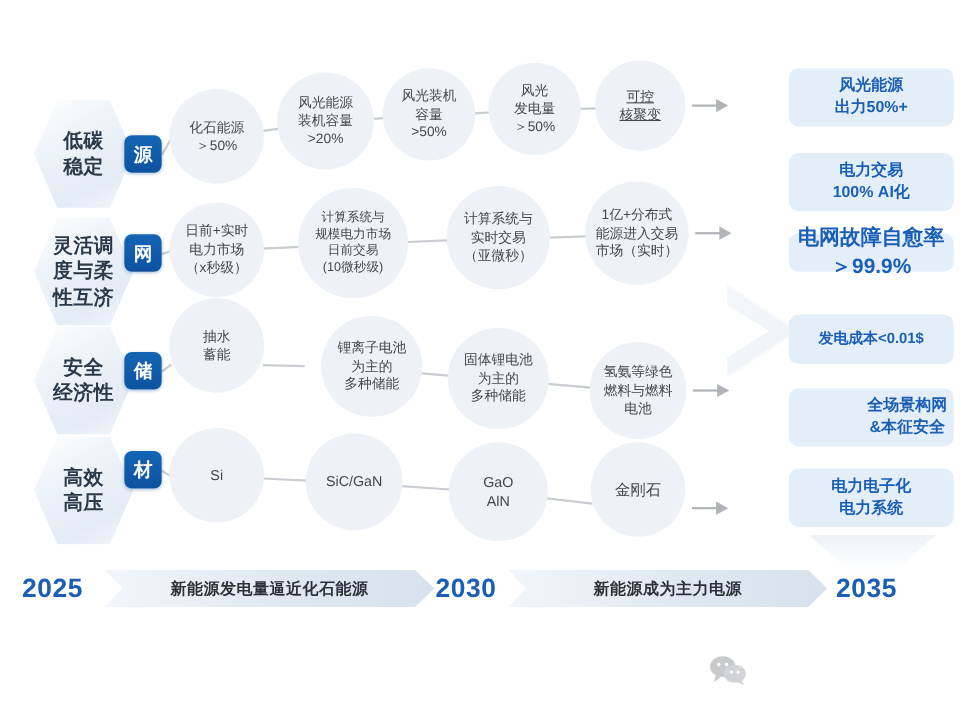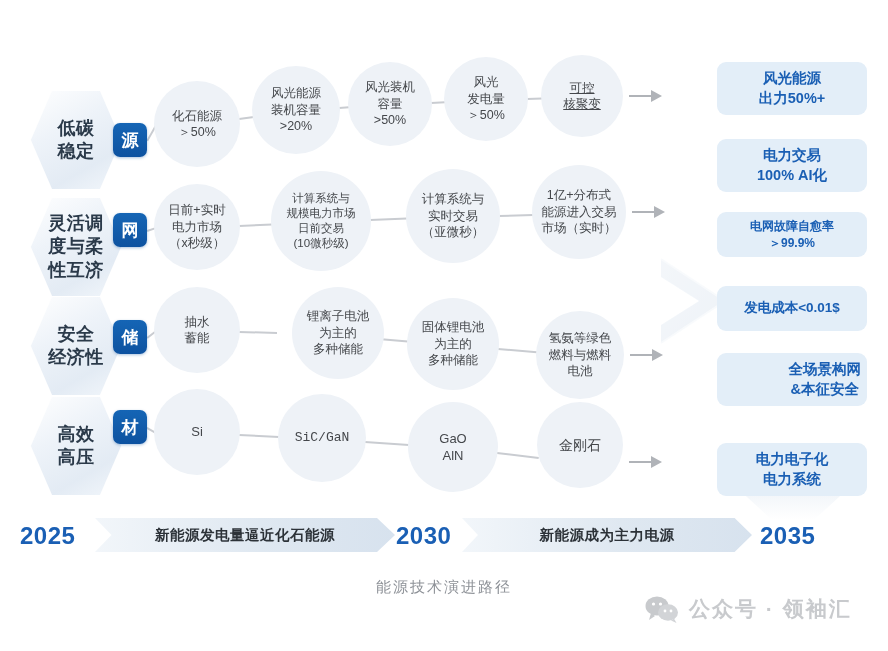--- a/index.html
+++ b/index.html
@@ -195,21 +195,21 @@
       <div class="node" style="left: 406px; top: 169px; width: 94px; height: 94px;">
         <span class="txt">计算系统与
 实时交易
 （亚微秒）</span>
       </div>
       <div class="node" style="left: 532px; top: 165px; width: 94px; height: 94px;">
         <span class="txt">1亿+分布式
 能源进入交易
 市场（实时）</span>
       </div>
-      <div class="node" style="left: 154px; top: 287px; width: 86px; height: 86px; align-items: center;">
+      <div class="node" style="left: 154px; top: 271px; width: 86px; height: 86px; align-items: center;">
         <span class="txt">抽水
 蓄能</span>
       </div>
       <div class="node" style="left: 292px; top: 287px; width: 92px; height: 92px;">
         <span class="txt">锂离子电池
 为主的
 多种储能</span>
       </div>
       <div class="node" style="left: 407px; top: 298px; width: 92px; height: 92px;">
         <span class="txt">固体锂电池
@@ -217,21 +217,21 @@
 多种储能</span>
       </div>
       <div class="node" style="left: 536px; top: 311px; width: 88px; height: 88px;">
         <span class="txt">氢氨等绿色
 燃料与燃料
 电池</span>
       </div>
       <div class="node" style="left: 154px; top: 389px; width: 86px; height: 86px; font-size: 13px;">
         <span class="txt">Si</span>
       </div>
-      <div class="node" style="left: 278px; top: 394px; width: 88px; height: 88px; font-size: 13px; font-family: Liberation Mono, monospace;">
+      <div class="node" style="left: 278px; top: 394px; width: 88px; height: 88px; font-size: 13px;">
         <span class="txt">SiC/GaN</span>
       </div>
       <div class="node" style="left: 408px; top: 402px; width: 90px; height: 90px; font-size: 13px;">
         <span class="txt">GaO
 AlN</span>
       </div>
       <div class="node" style="left: 537px; top: 402px; width: 86px; height: 86px; font-size: 14px;">
         <span class="txt">金刚石</span>
       </div>
     </div>
@@ -272,56 +272,54 @@
 
   <div id="chips">
       <div class="chip" style="top: 62px; height: 53px;">
         <span class="txt">风光能源
 出力50%+</span>
       </div>
       <div class="chip" style="top: 139px; height: 53px;">
         <span class="txt">电力交易
 100% AI化</span>
       </div>
-      <div class="chip" style="top: 212px; height: 45px; font-size: 12px;">
+      <div class="chip" style="top: 212px; height: 35px; font-size: 19px;">
         <span class="txt">电网故障自愈率
 ＞99.9%</span>
       </div>
       <div class="chip" style="top: 286px; height: 45px; font-size: 13.5px;">
         <span class="txt">发电成本&lt;0.01$</span>
       </div>
       <div class="chip" style="top: 353px; height: 53px; justify-content: flex-end;">
         <span class="txt">全场景构网
 &amp;本征安全</span>
       </div>
-      <div class="chip" style="top: 443px; height: 53px;">
+      <div class="chip" style="top: 426px; height: 53px;">
         <span class="txt">电力电子化
 电力系统</span>
       </div>
     </div>
 
   <div id="timeline">
       <div class="tl-bar b1" style="left: 95px; width: 300px; top: 518px;">新能源发电量逼近化石能源</div>
       <div class="tl-bar b2" style="left: 462px; width: 290px; top: 518px;">新能源成为主力电源</div>
       <div class="tl-year" style="left: 20px; top: 522px;">2025</div>
       <div class="tl-year" style="left: 396px; top: 522px;">2030</div>
       <div class="tl-year" style="left: 760px; top: 522px;">2035</div>
     </div>
 
-  <div class="caption" style="left:0;top:578px;">能源技术演进路径</div>
 
   <div class="wm" style="left:645px;top:595px;">
     <span>
       <svg width="34" height="28" viewBox="0 0 34 28">
         <ellipse cx="12" cy="11" rx="11.5" ry="9.5" fill="#c8cacd"></ellipse>
         <polygon points="6,18 4,25 10,21" fill="#c8cacd"></polygon>
         <ellipse cx="23" cy="17.5" rx="10" ry="8.2" fill="#d2d4d7"></ellipse>
         <polygon points="29,23.5 31.5,28 26,25.5" fill="#d2d4d7"></polygon>
         <circle cx="8.5" cy="9" r="1.6" fill="#ffffff"></circle>
         <circle cx="15.5" cy="9" r="1.6" fill="#ffffff"></circle>
         <circle cx="20" cy="16" r="1.4" fill="#ffffff"></circle>
         <circle cx="26" cy="16" r="1.4" fill="#ffffff"></circle>
       </svg>
     </span>
-    <span>公众号 · 领袖汇</span>
   </div>
 
 </div>
 
 </body></html>

